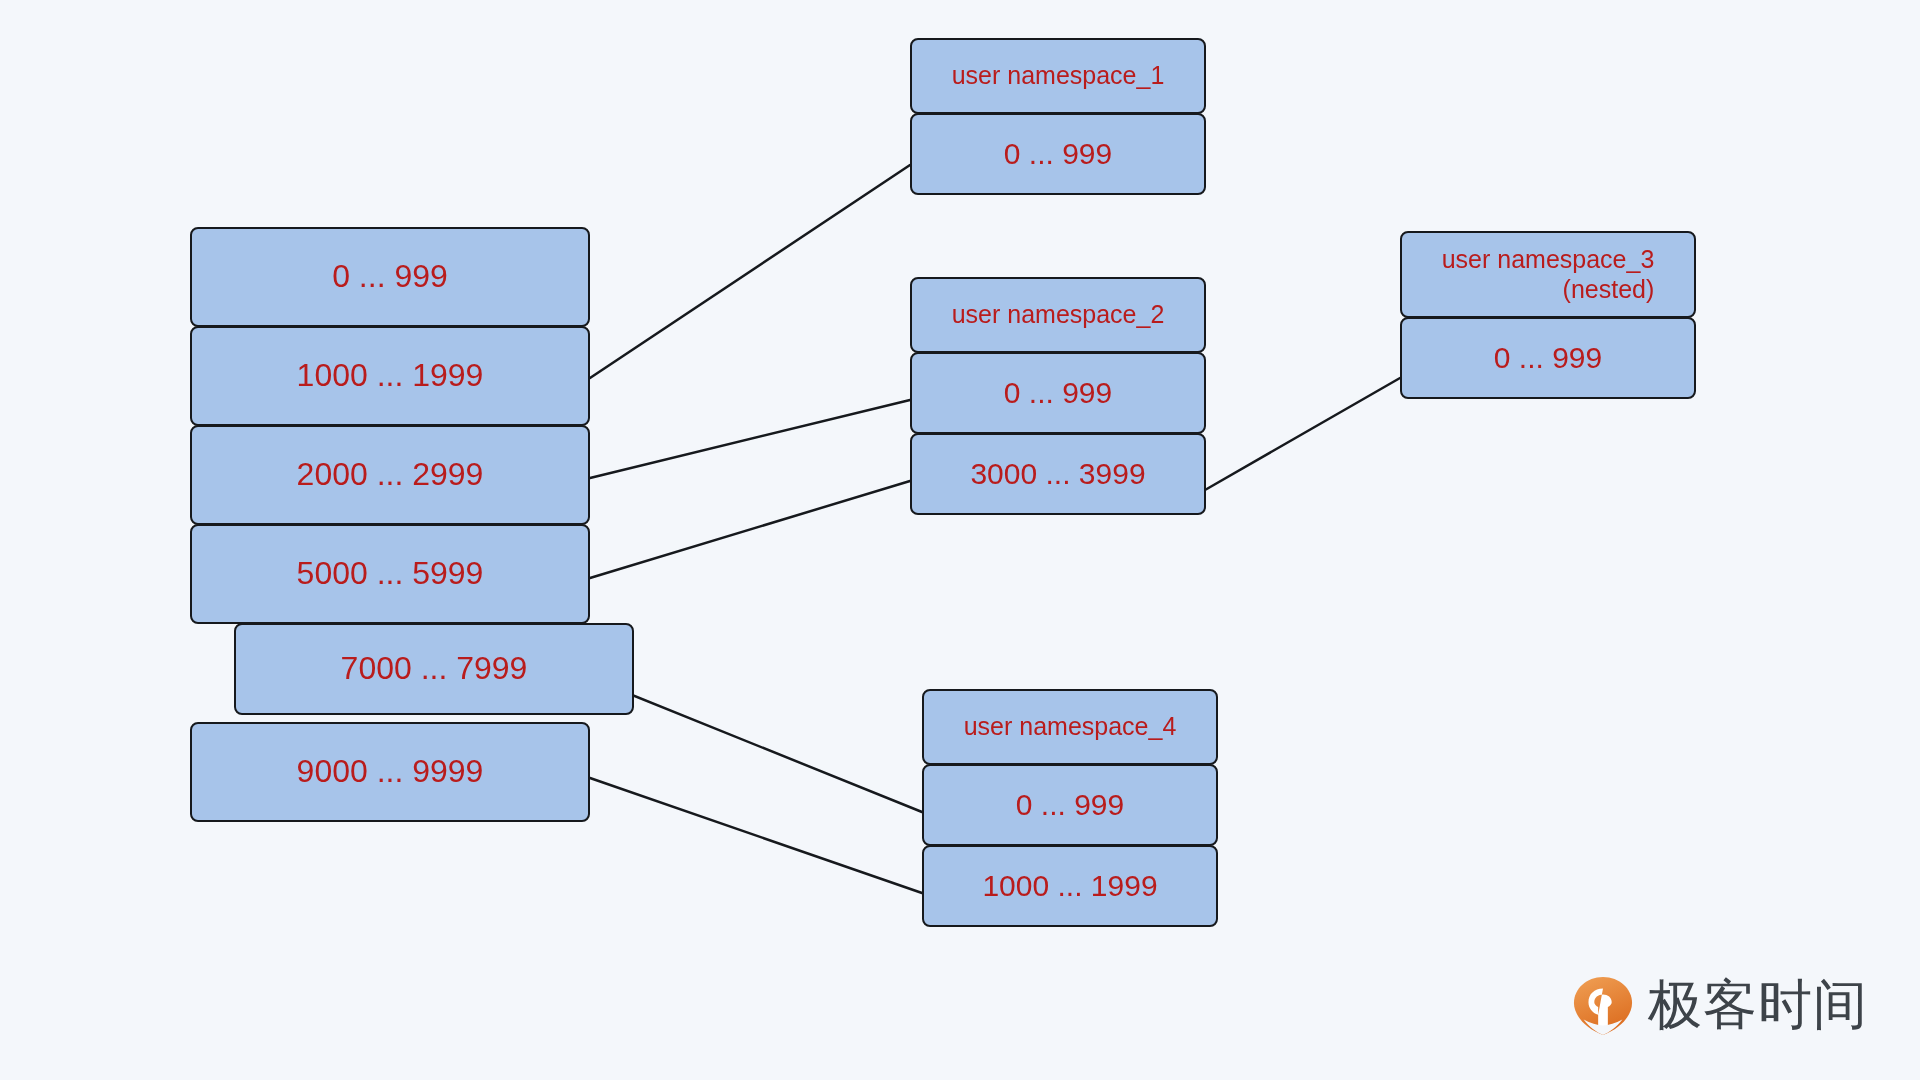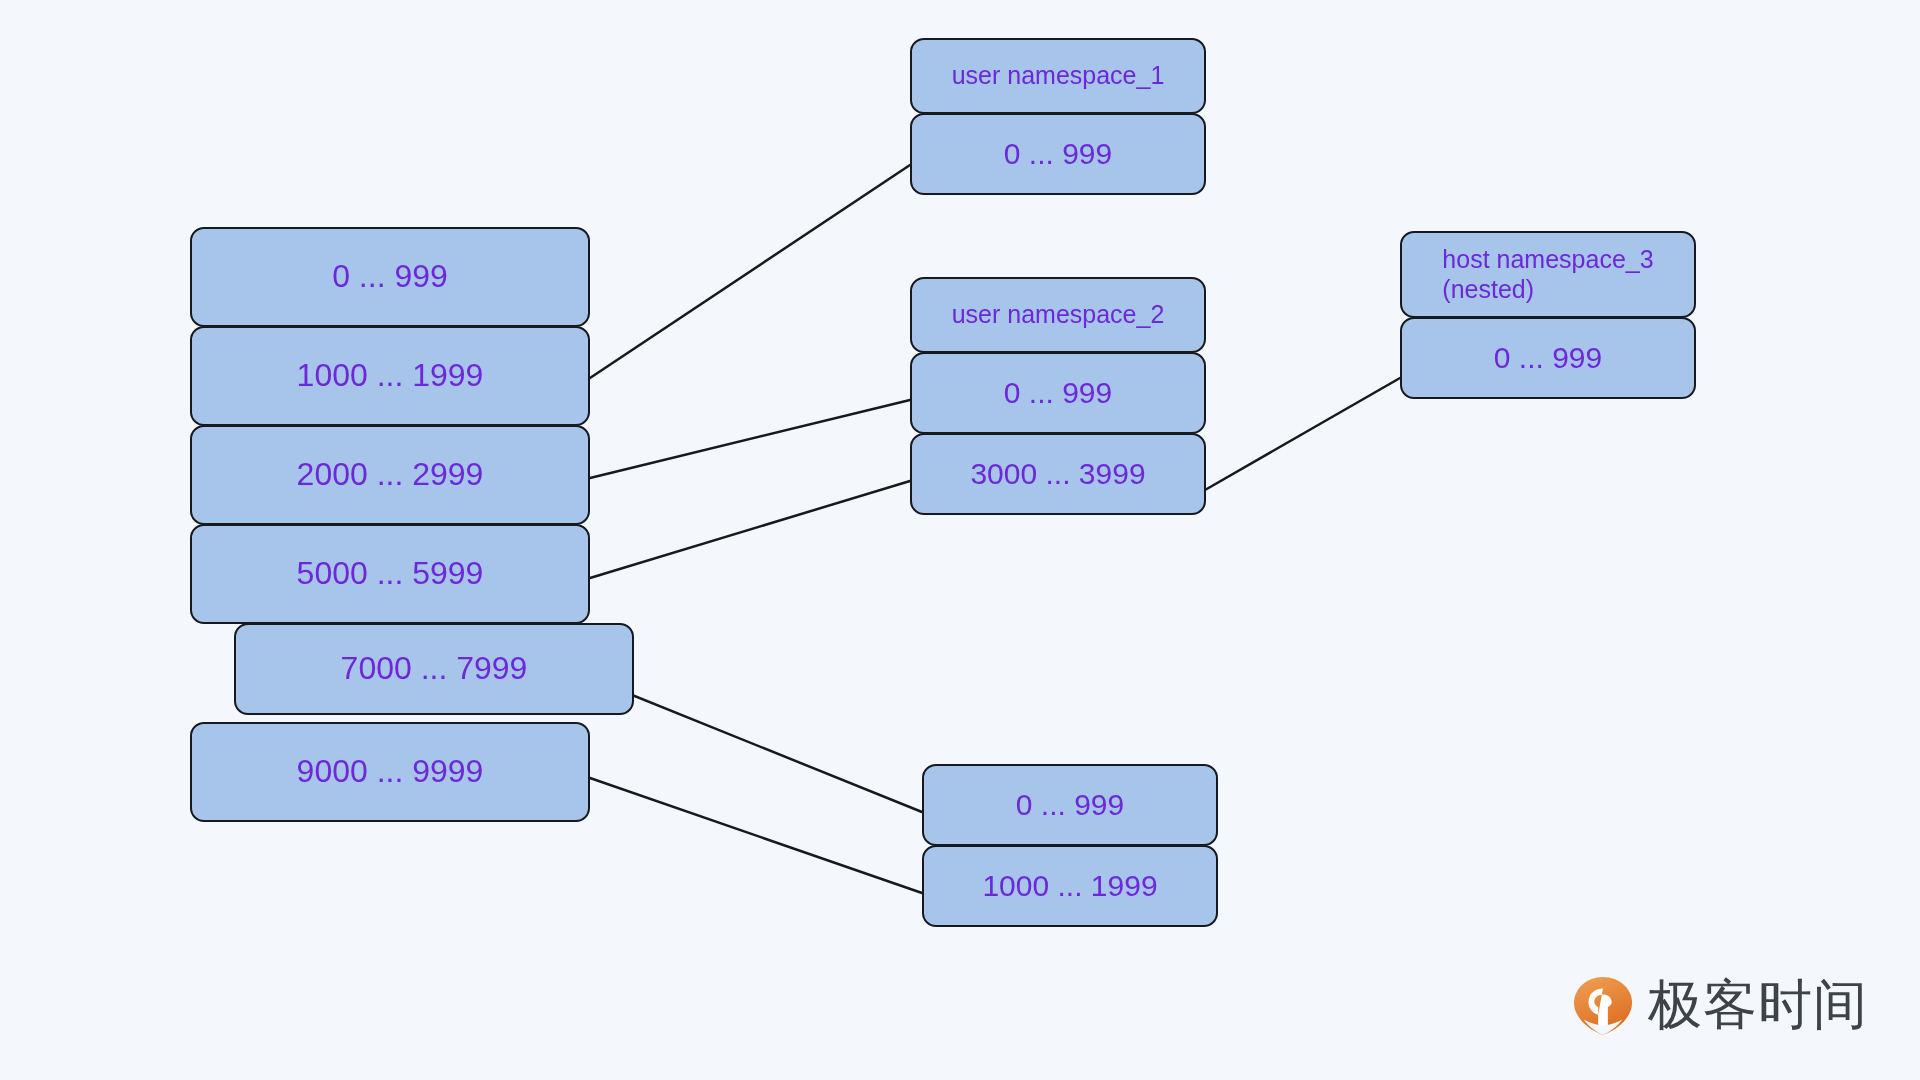--- a/index.html
+++ b/index.html
@@ -37,26 +37,26 @@
   .ns-group {
     position: absolute;
     z-index: 2;
   }
 
   .ns-box {
     position: absolute;
     box-sizing: border-box;
     background: #a7c4ea;
     border: 2.5px solid #16191d;
-    border-radius: 14px;
+    border-radius: 8px;
     display: flex;
     align-items: center;
     justify-content: center;
-    text-align: left;
-    color: #6d28d9;
+    text-align: right;
+    color: #b91c1c;
     line-height: 1.18;
     white-space: pre-line;
   }
 
   
   .ns-box.header {
     font-size: 25px;
   }
   .ns-box.row {
     font-size: 30px;
@@ -127,26 +127,27 @@
     <div class="ns-box row" style="left:0px; top:75px; width:296px; height:82px;">0 ... 999</div>
   </div>
 
   <div class="ns-group" id="ns2" style="left:910px; top:277px; width:296px; height:255px;">
     <div class="ns-box header" style="left:0px; top:0px; width:296px; height:76px;">user namespace_2</div>
     <div class="ns-box row" style="left:0px; top:75px; width:296px; height:82px;">0 ... 999</div>
     <div class="ns-box row" style="left:0px; top:156px; width:296px; height:82px;">3000 ... 3999</div>
   </div>
 
   <div class="ns-group" id="ns3" style="left:1400px; top:231px; width:296px; height:186px;">
-    <div class="ns-box header" style="left:0px; top:0px; width:296px; height:87px;">host namespace_3
+    <div class="ns-box header" style="left:0px; top:0px; width:296px; height:87px;">user namespace_3
 (nested)</div>
     <div class="ns-box row" style="left:0px; top:86px; width:296px; height:82px;">0 ... 999</div>
   </div>
 
   <div class="ns-group" id="ns4" style="left:922px; top:689px; width:296px; height:255px;">
+    <div class="ns-box header" style="left:0px; top:0px; width:296px; height:76px;">user namespace_4</div>
     <div class="ns-box row" style="left:0px; top:75px; width:296px; height:82px;">0 ... 999</div>
     <div class="ns-box row" style="left:0px; top:156px; width:296px; height:82px;">1000 ... 1999</div>
   </div>
 
   <div id="watermark">
     <svg id="wm-logo" viewBox="0 0 64 64">
       <defs>
         <linearGradient id="wmg" x1="0" y1="0" x2="0.4" y2="1">
           <stop offset="0%" stop-color="#f0a055"></stop>
           <stop offset="100%" stop-color="#dd6f22"></stop>

